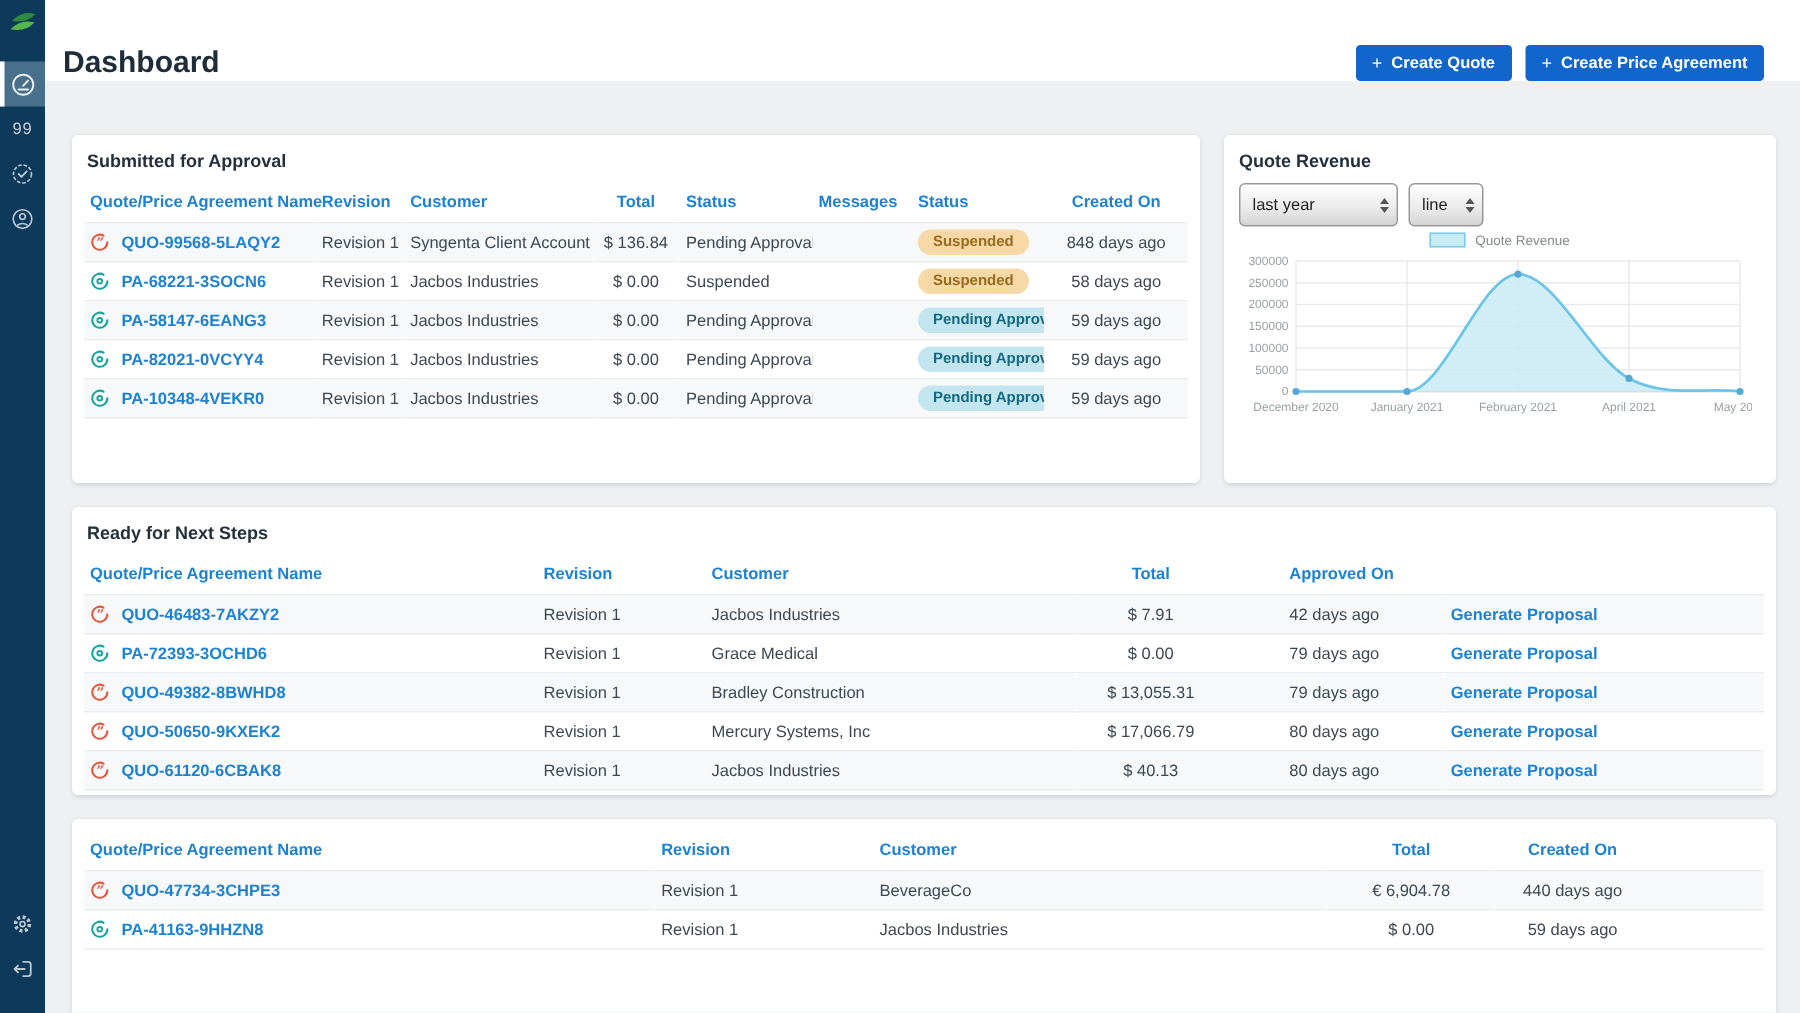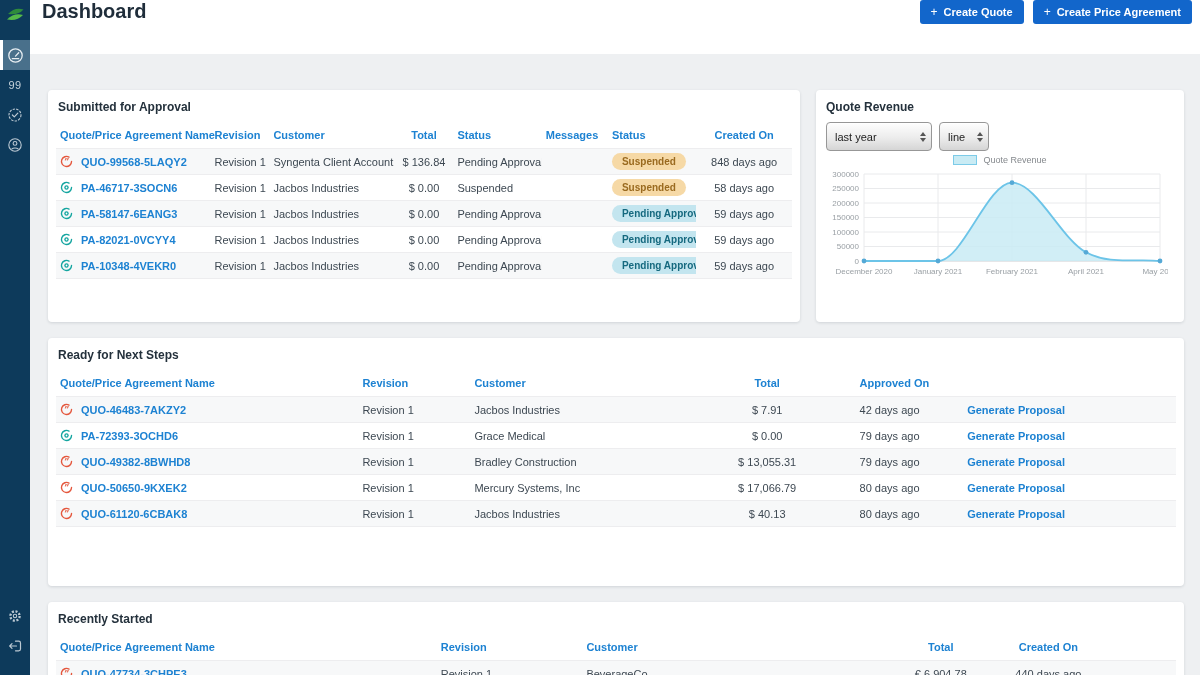--- a/index.html
+++ b/index.html
@@ -12,36 +12,36 @@
   .logo-wrap { margin:6px 0 10px; }
   .nav-item { width:30px; height:30px; display:flex; align-items:center; justify-content:center;
               color:#bcc9d3; cursor:pointer; }
   .nav-item.active { background:#49708b; border-left:3px solid #ffffff; padding-right:3px; }
   .nav-badge { font-size:11px; color:#c6d2da; letter-spacing:0.5px; }
   .nav-bottom { margin-top:auto; display:flex; flex-direction:column; align-items:center; margin-bottom:14px; }
   .nav-ic { display:block; }
 
   
   .main { margin-left:30px; }
-  .topbar { height:54px; background:#ffffff; display:flex; align-items:flex-start; padding:0 8px 0 12px; }
+  .topbar { height:54px; background:#ffffff; display:flex; align-items:flex-end; padding:0 24px 0 12px; }
   .page-title { font-size:20px; font-weight:bold; color:#1f2d3a; }
   .topbar-actions { margin-left:auto; display:flex; gap:9px; }
   .btn { background:#1266cb; color:#fff; font-size:11px; font-weight:bold; border:none; border-radius:3px;
          padding:5px 11px; display:inline-flex; align-items:center; gap:6px; cursor:pointer;
          font-family:"Liberation Sans", sans-serif; }
   .btn .plus { font-weight:normal; font-size:12px; }
 
   
   .content { padding:36px 16px 0 18px; }
   .row1 { display:flex; gap:16px; }
   .card { background:#fff; border-radius:4px; box-shadow:0 1px 3px rgba(25,40,60,.14); padding:8px; }
   .card-submitted { width:752px; height:232px; }
   .card-revenue  { width:368px; height:232px; }
   .card-wide { width:1136px; margin-top:16px; }
-  .card-ready { height:248px; }
+  .card-ready { height:192px; }
   .card-recent { height:160px; }
   .sec-title { font-size:12px; font-weight:bold; color:#24313c; margin:2px 0 8px 2px; }
 
   
   table { width:100%; border-collapse:collapse; font-size:11px; color:#3d4852; table-layout:fixed; }
   thead th { color:#1d82d2; font-weight:bold; text-align:left; padding:7px 4px; white-space:nowrap; }
   tbody td { padding:0 4px; height:26px; border-top:1px solid #ededef; white-space:nowrap; overflow:hidden; }
   tbody tr:last-child td { border-bottom:1px solid #ededef; }
   tbody tr:nth-child(odd) { background:#f7f8f9; }
   .r { text-align:center; }
@@ -185,21 +185,21 @@
                 <td class="r">848 days ago</td>
               </tr>
               <tr>
                 <td>
                   <span class="name-flex">
                     <svg class="row-ic" viewBox="0 0 16 16">
                       <path d="M14.2 8a6.2 6.2 0 1 1-3.1-5.4" fill="none" stroke="#14a5a0" stroke-width="1.7" stroke-linecap="round"></path>
                       <circle cx="8" cy="8" r="2.7" fill="#14a5a0"></circle>
                       <circle cx="8" cy="8" r="1.1" fill="#fff"></circle>
                     </svg>
-                    <a class="link">PA-46717-3SOCN6</a>
+                    <a class="link">PA-68221-3SOCN6</a>
                   </span>
                 </td>
                 <td>Revision 1</td>
                 <td>Jacbos Industries</td>
                 <td class="r">$ 0.00</td>
                 <td>Suspended</td>
                 <td></td>
                 <td><span class="badge suspended">Suspended</span></td>
                 <td class="r">58 days ago</td>
               </tr>
@@ -424,21 +424,20 @@
               <td>Jacbos Industries</td>
               <td class="r">$ 40.13</td>
               <td>80 days ago</td>
               <td><a class="link">Generate Proposal</a></td>
             </tr>
           </tbody>
       </table>
     </div>
 
     <div class="card card-wide card-recent">
-      <div class="sec-title">Recently Started</div>
       <table id="recent-table">
         <colgroup>
           <col style="width:34%">
             <col style="width:13%">
             <col style="width:27%">
           <col style="width:10%">
             <col style="width:16%">
         </colgroup>
         <thead>
           <tr>

